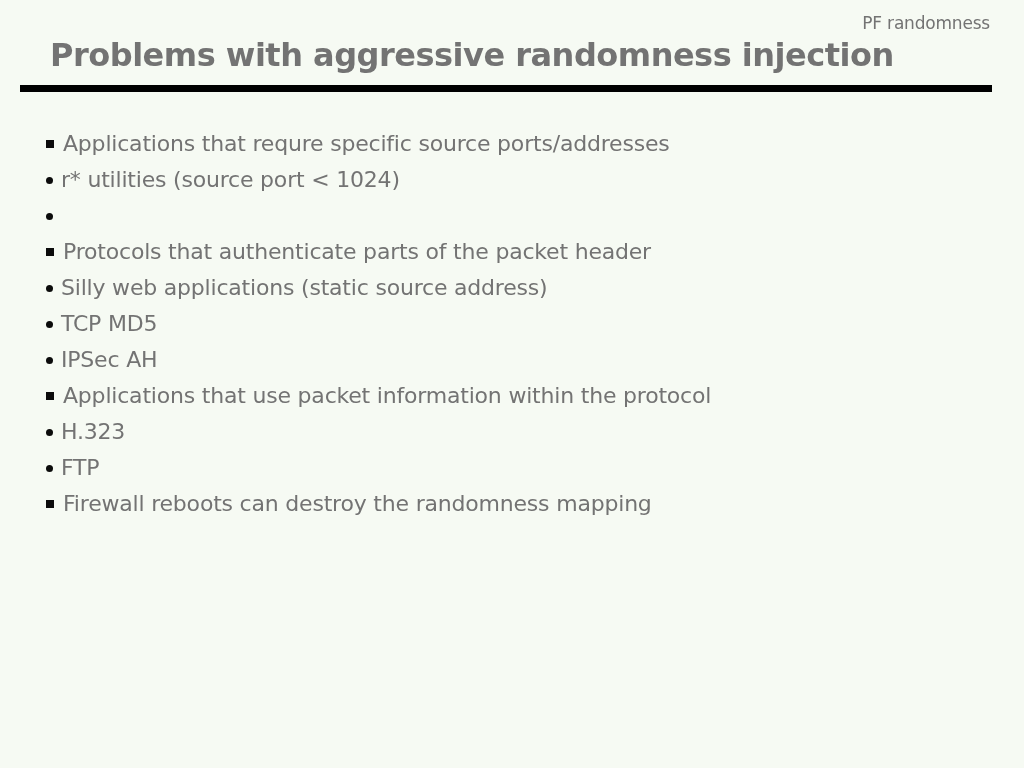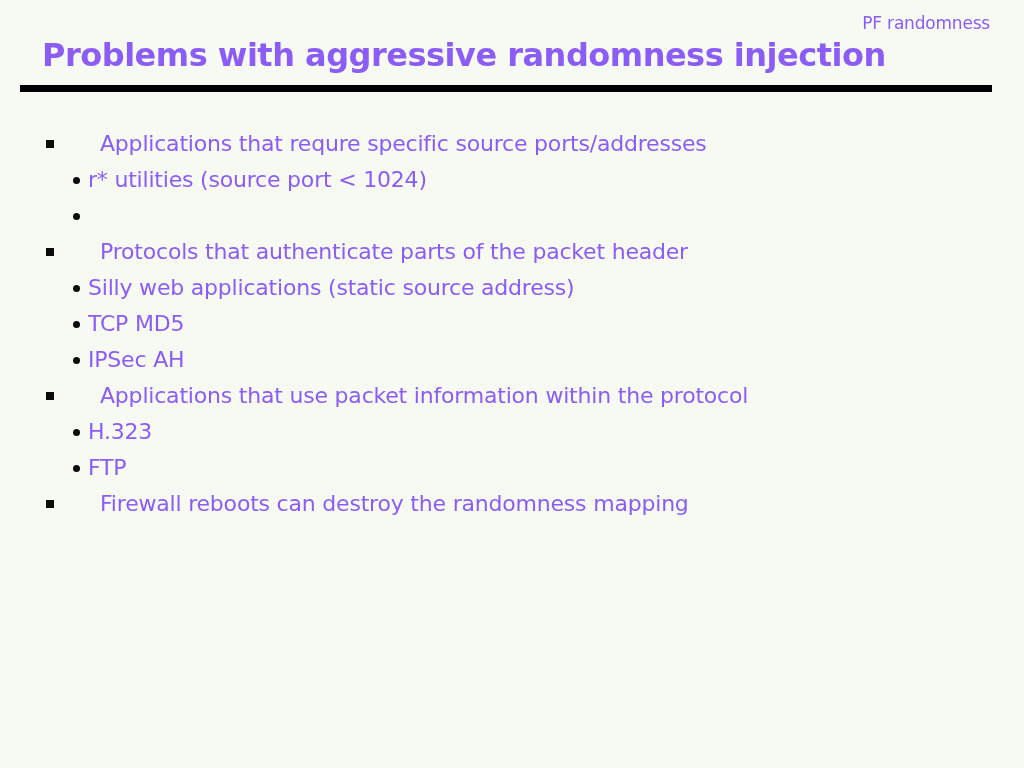--- a/index.html
+++ b/index.html
@@ -10,33 +10,33 @@
     width: 1024px;
     height: 768px;
     overflow: hidden;
     font-family: "DejaVu Sans", sans-serif;
   }
   .slide {
     position: relative;
     width: 1024px;
     height: 768px;
     background: #f6faf3;
-    color: #8b5cf6;
+    color: #737373;
   }
   .corner-label {
     position: absolute;
     top: 13px;
     right: 34px;
     font-size: 17px;
     letter-spacing: -0.2px;
     white-space: nowrap;
   }
   .slide-title {
     position: absolute;
-    left: 42px;
+    left: 50px;
     top: 36px;
     margin: 0;
     font-size: 32px;
     font-weight: 600;
     letter-spacing: -0.5px;
     white-space: nowrap;
   }
   .title-rule {
     position: absolute;
     left: 20px;
@@ -54,24 +54,23 @@
   .bullet-row {
     display: flex;
     align-items: center;
     height: 36px;
     font-size: 22px;
     letter-spacing: -0.2px;
     white-space: nowrap;
   }
   .bullet-row.level-1 {
     padding-left: 46px;
-    gap: 37px;
   }
   .bullet-row.level-2 {
-    padding-left: 73px;
+    padding-left: 46px;
   }
   .marker {
     flex: 0 0 auto;
     display: inline-block;
     background: #0b0b0b;
   }
   .marker.square {
     width: 8px;
     height: 8px;
     margin-right: 9px;

